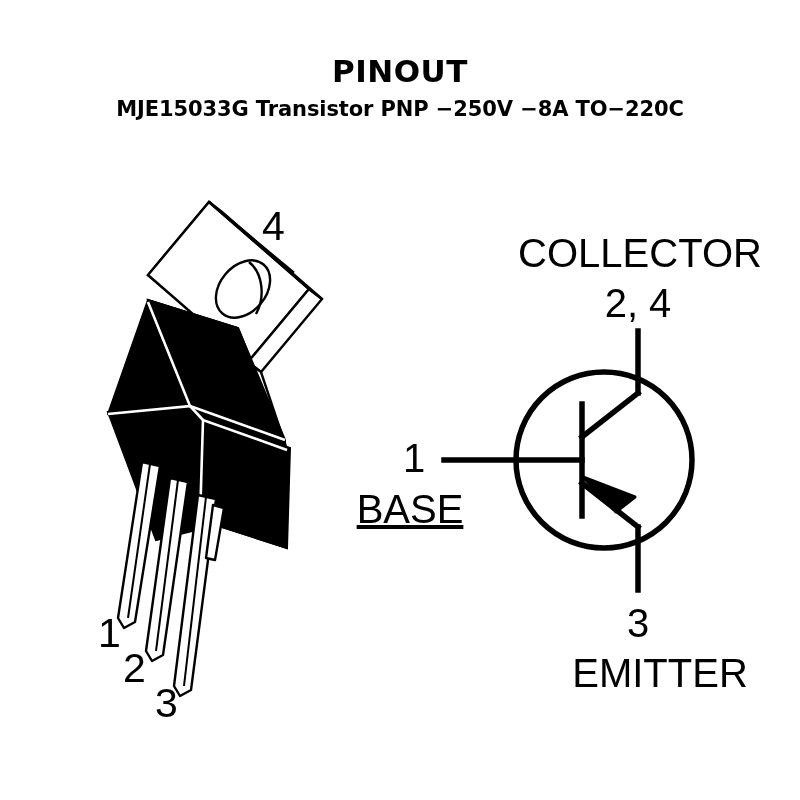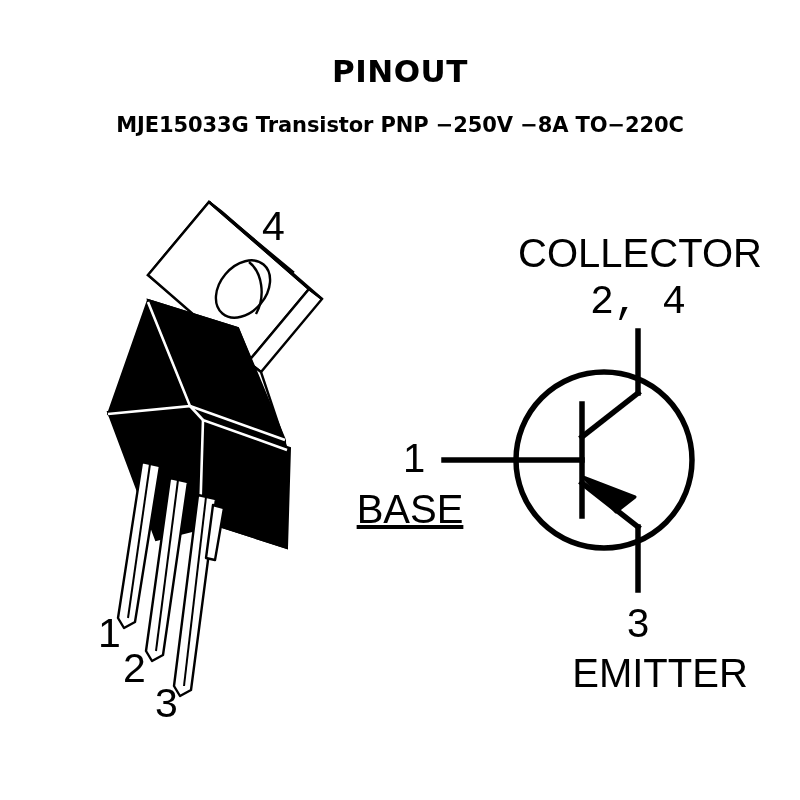--- a/index.html
+++ b/index.html
@@ -39,21 +39,21 @@
     letter-spacing: 0.5px;
     line-height: 38px;
     margin: 0;
   }
   .subtitle {
     font-family: "DejaVu Sans", sans-serif;
     font-size: 21px;
     font-weight: 700;
     letter-spacing: -0.1px;
     line-height: 30px;
-    margin: 20px 0 0 0;
+    margin: 4px 0 0 0;
   }
 
   
   .package-art, .schematic-art {
     position: absolute;
     left: 0;
     top: 0;
     width: 800px;
     height: 800px;
     pointer-events: none;
@@ -164,21 +164,21 @@
 
       <line x1="582" y1="483" x2="638" y2="527"></line>
       <line x1="638" y1="527" x2="638" y2="590"></line>
     </g>
 
     <polygon points="583,477 635,497 616,512" fill="#000000" stroke="#000000" stroke-width="3" stroke-linejoin="round"></polygon>
   </svg>
 
   <div class="lbl term-name centered" style="left:640px; top:233px;">COLLECTOR</div>
 
-  <div class="lbl term-pins centered" style="left:638px; top:283px;font-family:Liberation Mono, monospace;">2, 4</div>
+  <div class="lbl term-pins centered" style="left:638px; top:283px;">2, 4</div>
 
   <div class="lbl term-pins centered" style="left:414px; top:438px;">1</div>
 
   <div class="lbl term-name centered" style="left:410px; top:489px;text-decoration:underline;">BASE</div>
 
   <div class="lbl term-pins centered" style="left:638px; top:603px;">3</div>
 
   <div class="lbl term-name centered" style="left:660px; top:653px;">EMITTER</div>
 
 </div>

